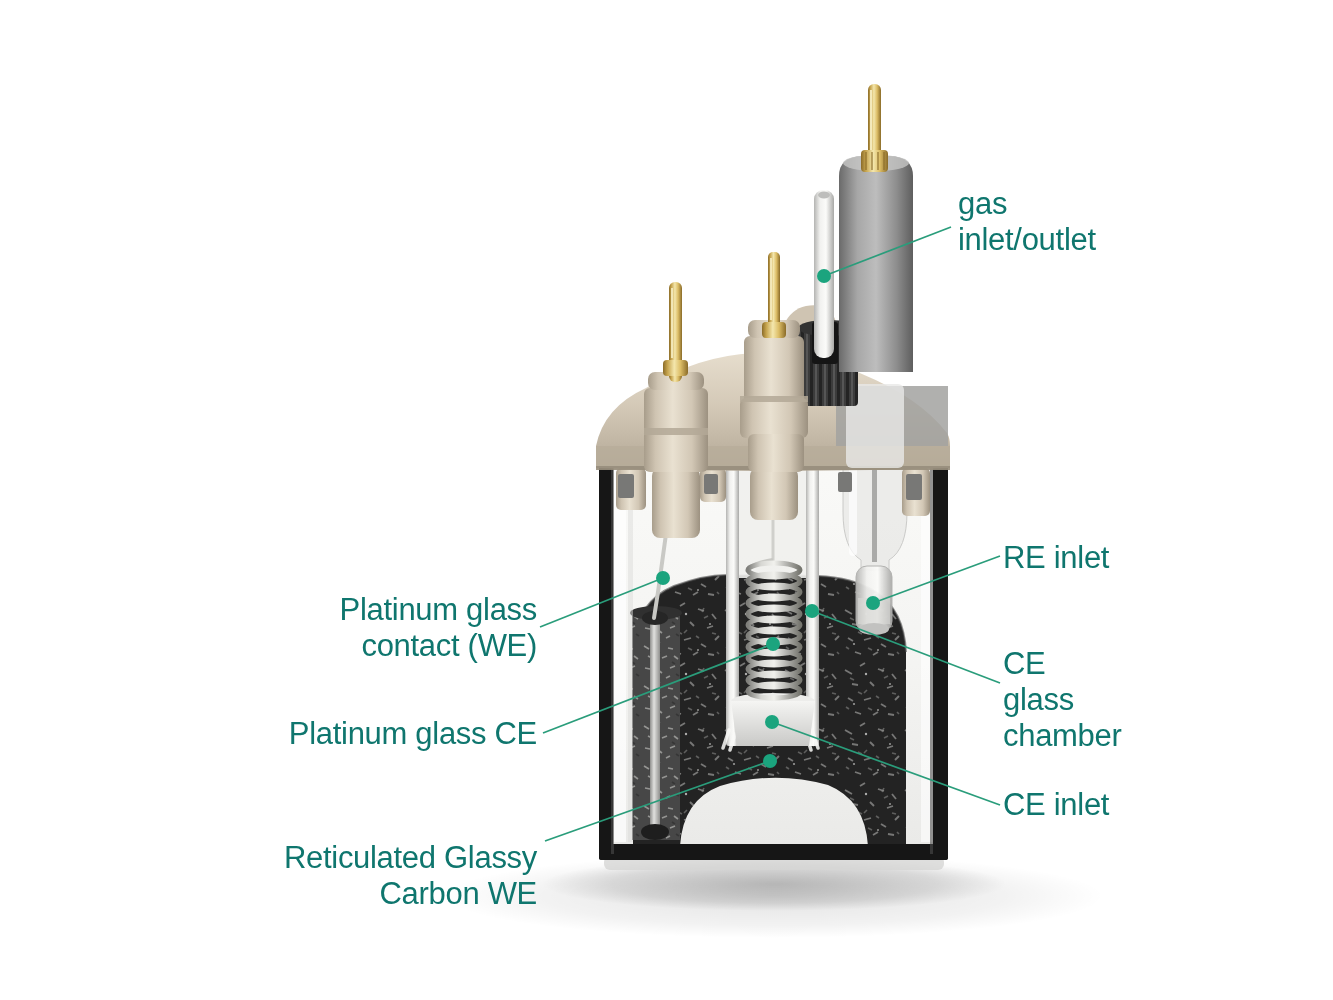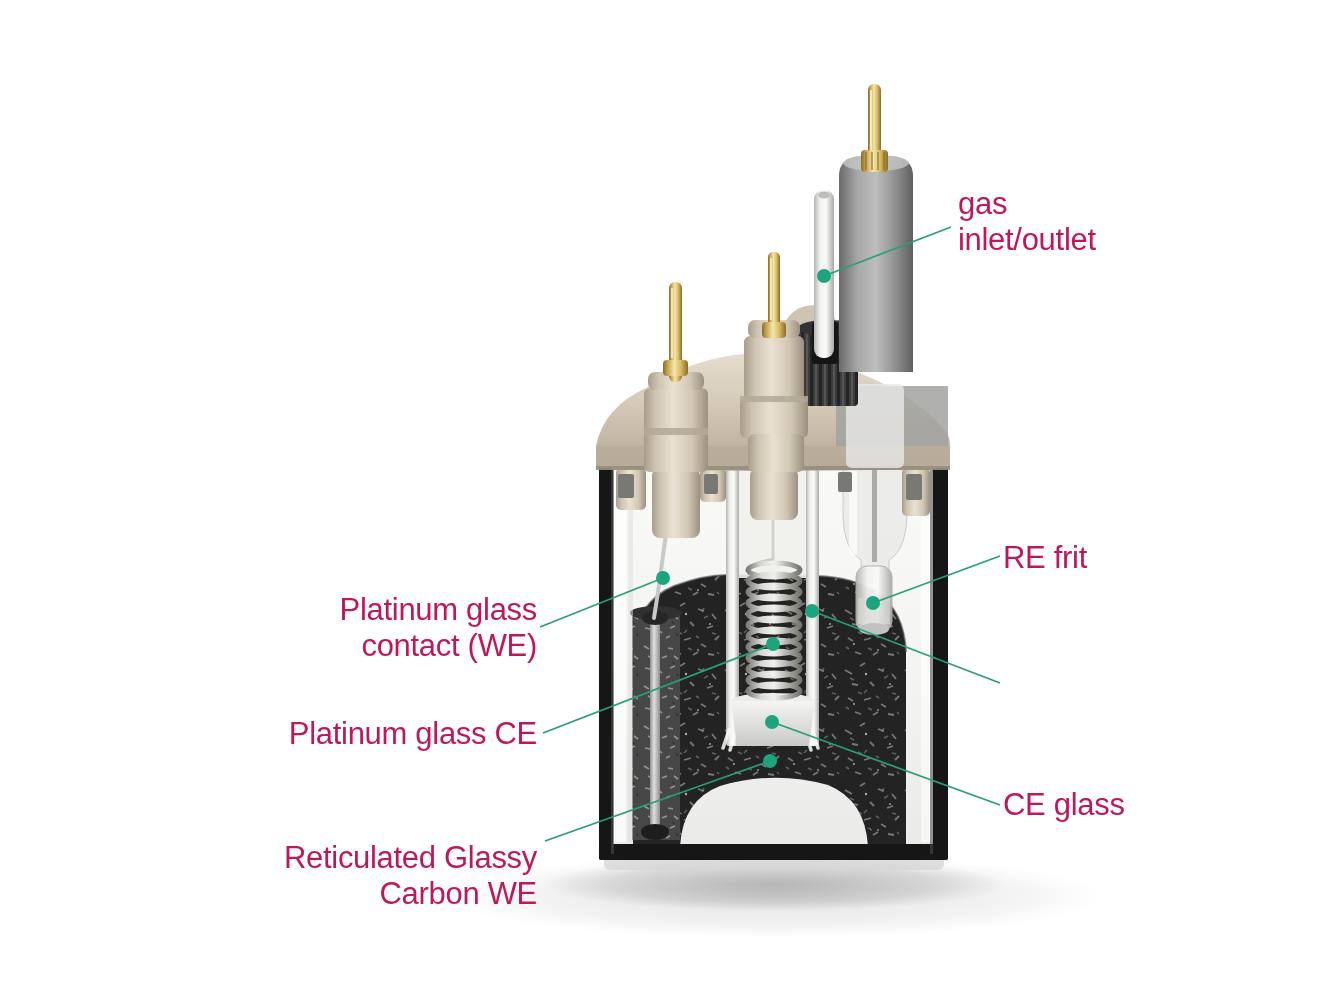--- a/index.html
+++ b/index.html
@@ -2,21 +2,21 @@
 <html><head>
 <meta charset="utf-8">
 <style>
   html,body{margin:0;padding:0;background:#ffffff;}
   .stage{
     position:relative;width:1333px;height:1000px;background:#ffffff;
     overflow:hidden;font-family:"Liberation Sans",sans-serif;
   }
   .stage svg{position:absolute;left:0;top:0;}
   .lbl{
-    position:absolute;color:#be185d;font-size:31px;line-height:36px;
+    position:absolute;color:#0f766e;font-size:31px;line-height:36px;
     letter-spacing:-0.3px;white-space:pre-line;font-weight:400;
   }
   .lbl.right-align{text-align:right;}
 </style>
 </head>
 <body>
 
 <div class="stage">
 
 <svg width="1333" height="1000" viewBox="0 0 1333 1000" xmlns="http://www.w3.org/2000/svg">
@@ -261,21 +261,24 @@
     <circle cx="812" cy="611" r="7"></circle>
     <circle cx="772" cy="722" r="7"></circle>
     <circle cx="663" cy="578" r="7"></circle>
     <circle cx="773" cy="644" r="7"></circle>
     <circle cx="770" cy="761" r="7"></circle>
   </g>
 </svg>
 
 <div class="lbl" style="left:958px;top:186px;">gas
 inlet/outlet</div>
-<div class="lbl" style="left:1003px;top:540px;">RE frit</div>
-<div class="lbl" style="left:1003px;top:787px;">CE glass</div>
+<div class="lbl" style="left:1003px;top:540px;">RE inlet</div>
+<div class="lbl" style="left:1003px;top:646px;">CE
+glass
+chamber</div>
+<div class="lbl" style="left:1003px;top:787px;">CE inlet</div>
 <div class="lbl right-align" style="left:201px;top:592px;width:336px;">Platinum glass
 contact (WE)</div>
 <div class="lbl right-align" style="left:201px;top:716px;width:336px;">Platinum glass CE</div>
 <div class="lbl right-align" style="left:201px;top:840px;width:336px;">Reticulated Glassy
 Carbon WE</div>
 
 </div>
 
 </body></html>

